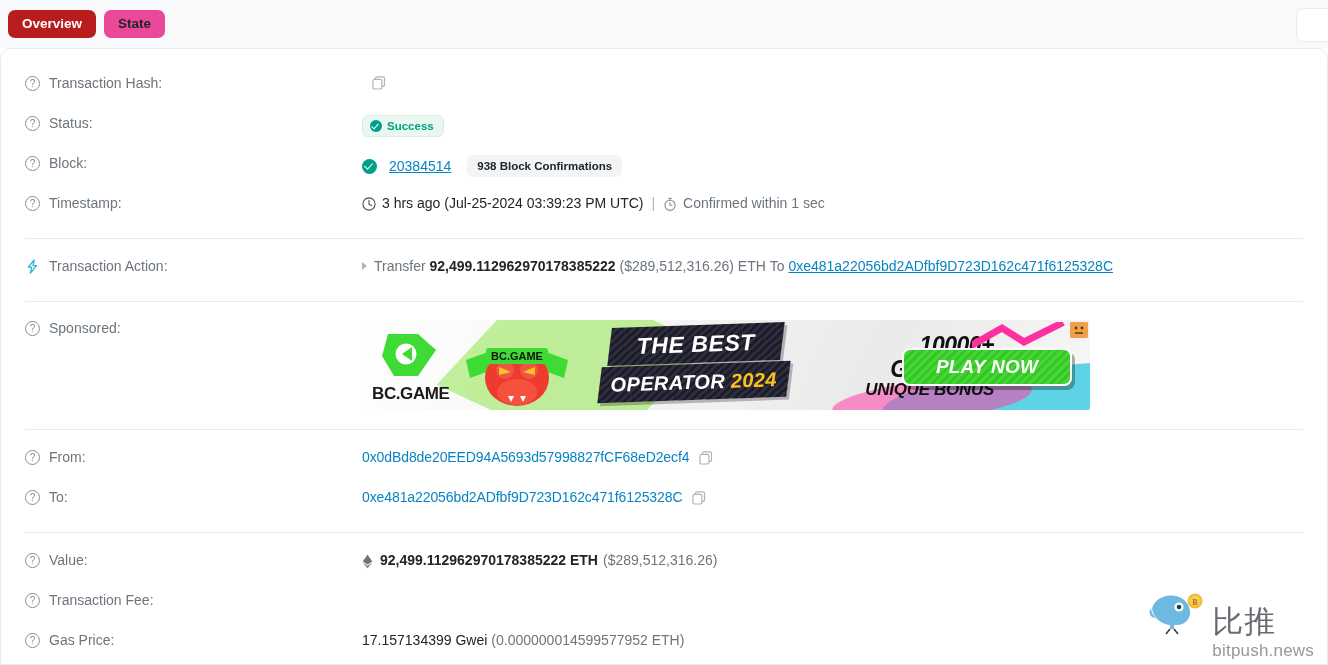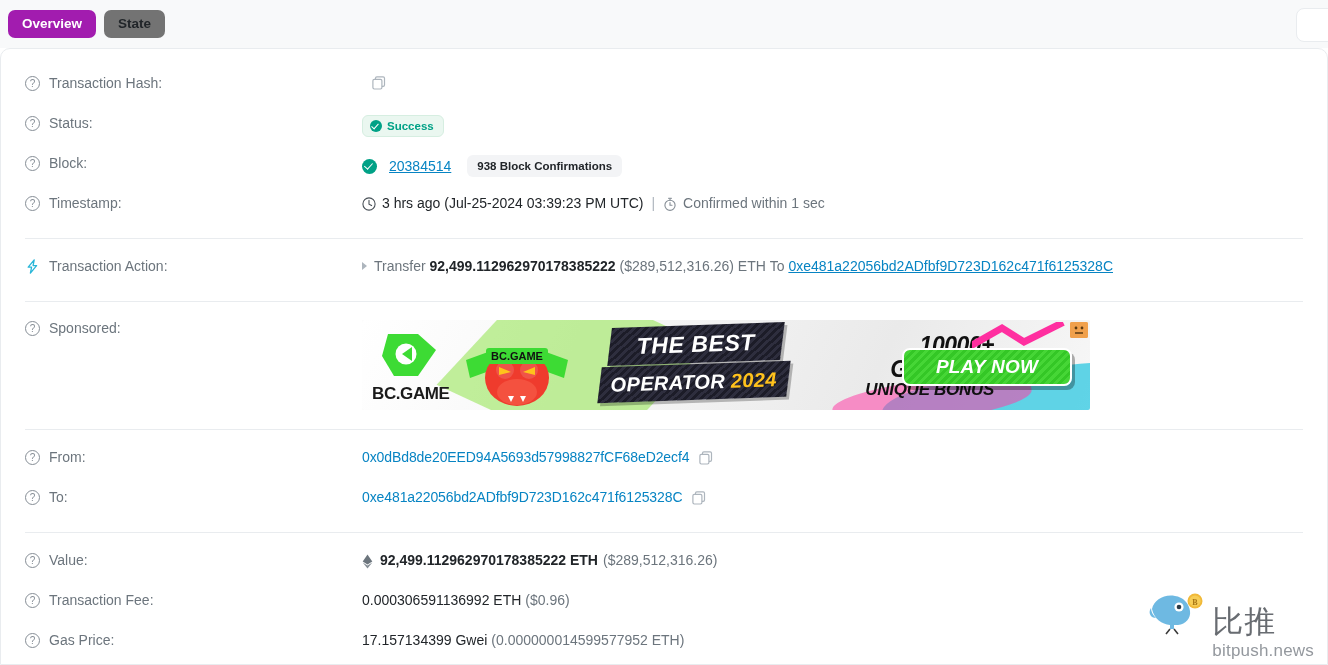--- a/index.html
+++ b/index.html
@@ -23,22 +23,22 @@
   }
   .tab {
     font-size: 13.5px;
     font-weight: bold;
     padding: 7px 14px;
     border-radius: 7px;
     line-height: 1;
     cursor: pointer;
     white-space: nowrap;
   }
-  .tab.active { background: #a21caf; color: #ffffff; }
-  .tab.inactive { background: #737373; color: #212529; }
+  .tab.active { background: #b91c1c; color: #ffffff; }
+  .tab.inactive { background: #ec4899; color: #212529; }
   .corner-btn {
     position: absolute;
     right: -8px; top: 8px;
     width: 40px; height: 34px;
     background: #ffffff;
     border: 1px solid #e9ecef;
     border-radius: 8px;
   }
 
   
@@ -620,24 +620,20 @@
       </span>
       <span class="val-main">92,499.112962970178385222 ETH</span>
       <span class="val-usd">($289,512,316.26)</span>
     </div>
   </div>
 
   <div class="row">
     <div class="row-label">
       <span class="qicon">?</span>
       <span>Transaction Fee:</span>
-    </div>
-    <div class="row-value">
-      <span class="fee-main">0.000306591136992 ETH</span>
-      <span class="fee-usd">($0.96)</span>
     </div>
   </div>
 
   <div class="row">
     <div class="row-label">
       <span class="qicon">?</span>
       <span>Gas Price:</span>
     </div>
     <div class="row-value">
       <span class="gas-main">17.157134399 Gwei</span>

